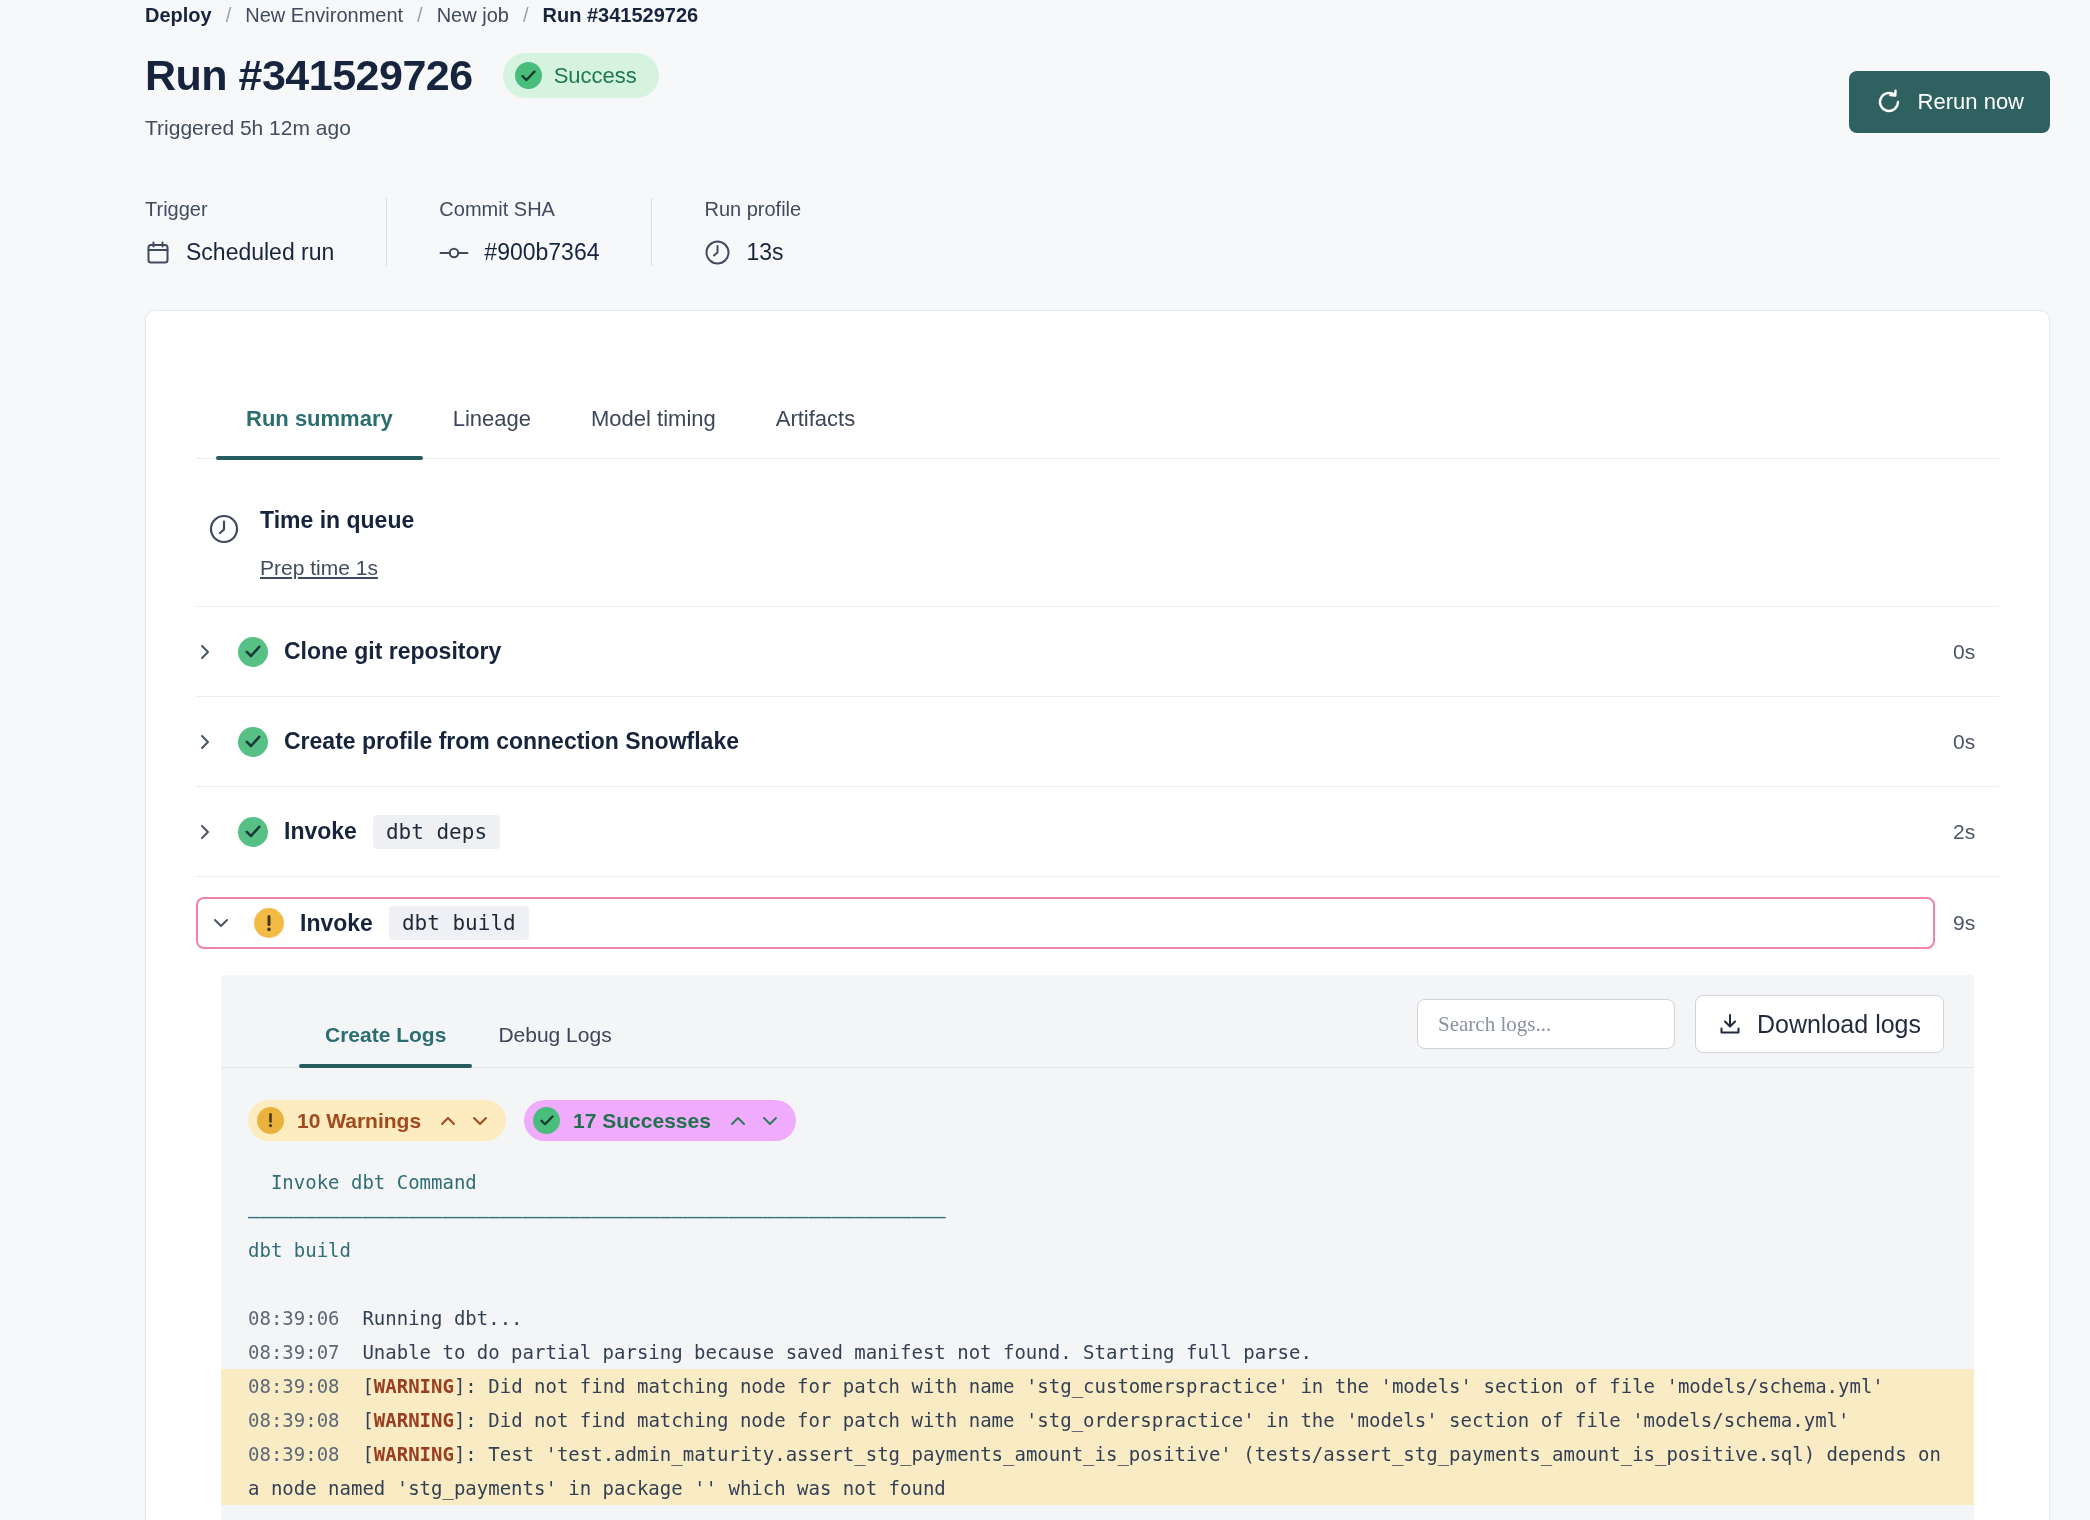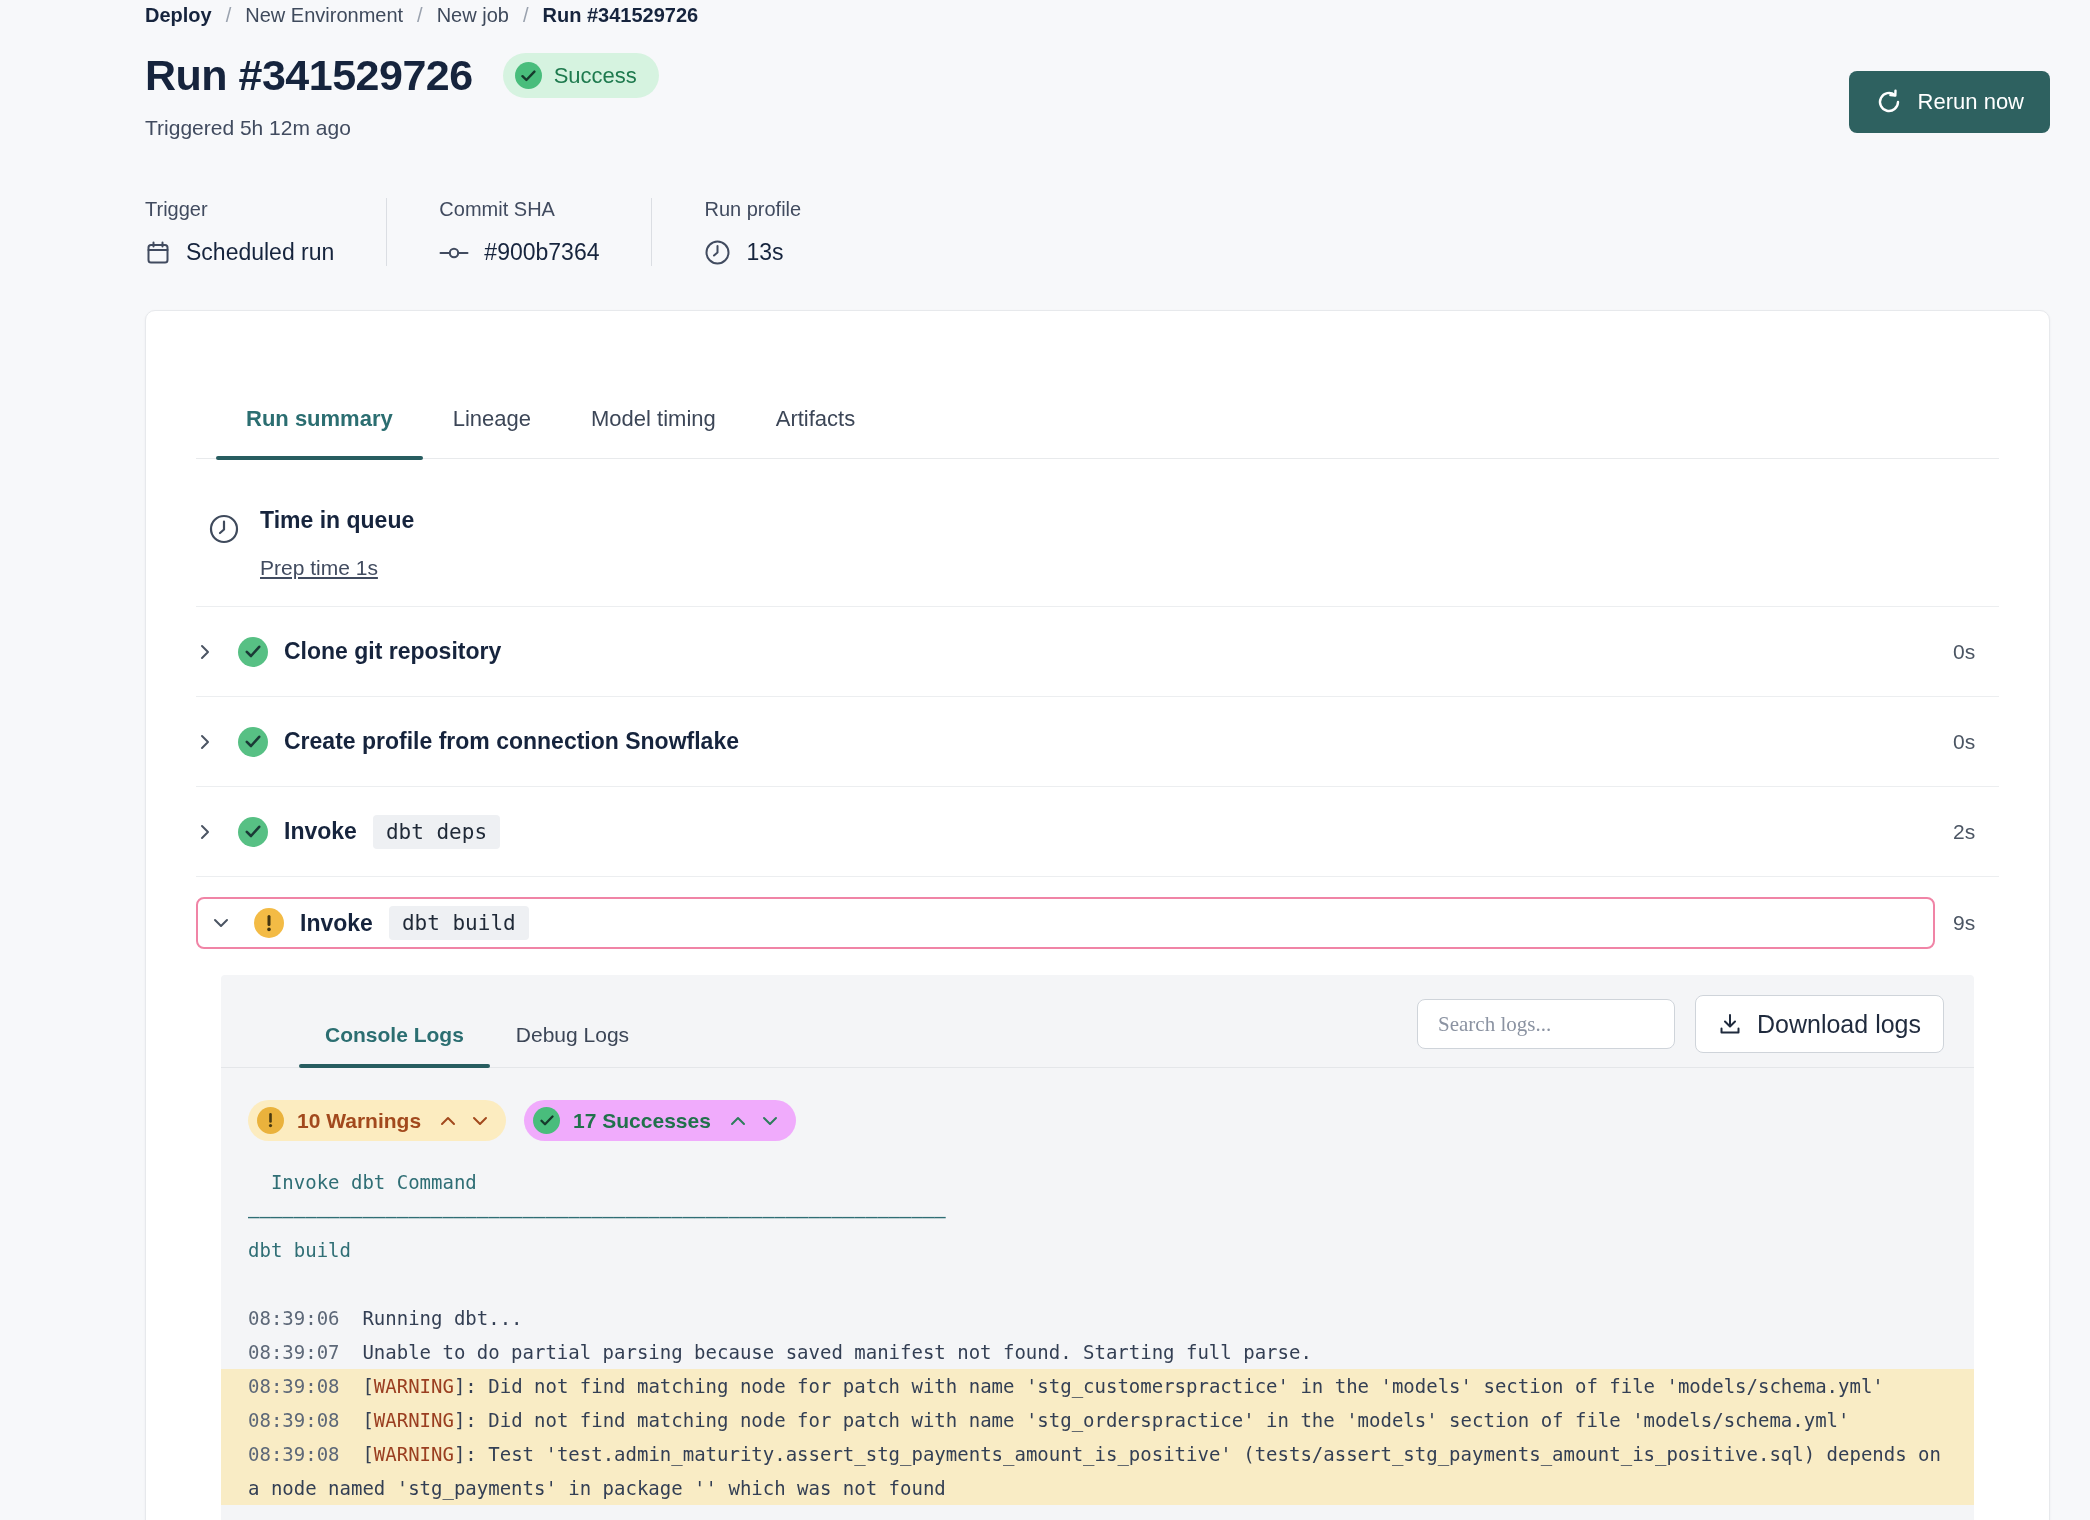--- a/index.html
+++ b/index.html
@@ -85,21 +85,21 @@
   .pill.ok .pill-icon { background:#49bd7c; }
   .pill-chevs { display:flex; align-items:center; gap:16px; margin-left:6px; }
   .pill-chev { display:flex; cursor:pointer; }
 
   .log-body { margin-top:24px; font-family:"DejaVu Sans Mono", monospace; font-size:19px; line-height:34px; color:#333f54; }
   .log-line { padding:0 27px; white-space:pre-wrap; }
   .log-line.teal { color:#2f6e75; }
   .log-line.hl { background:#f9ecc5; }
   .blank-line { height:34px; }
   .t { color:#5d6878; margin-right:2ch; }
-  .lvl { color:#9a3e20; font-weight:400; }
+  .lvl { color:#9a3e20; font-weight:700; }
 
   svg { display:block; }
 </style>
 </head>
 <body>
 
 <div class="page">
 
   <nav class="breadcrumb">
     <span class="crumb first">Deploy</span>
@@ -260,21 +260,21 @@
         <span class="step-title">Invoke</span>
         <code class="chip">dbt build</code>
       </div>
       <span class="duration">9s</span>
     </div>
 
     <div class="log-panel">
 
       <div class="panel-top">
         <div class="log-tabs">
-          <div class="log-tab active">Console Logs</div>
+          <div class="log-tab active">Create Logs</div>
           <div class="log-tab">Debug Logs</div>
         </div>
         <div class="log-actions">
           <input class="search-input" type="text" placeholder="Search logs..." style="">
           <button class="download-btn">
             <span>
               <svg width="24" height="24" viewBox="0 0 24 24">
                   <path d="M12 3 v11 M7 9.5 l5 5 5 -5" stroke="#1f2a3d" stroke-width="2" fill="none" stroke-linecap="round" stroke-linejoin="round"></path>
                   <path d="M3.5 16.5 v4 h17 v-4" stroke="#1f2a3d" stroke-width="2" fill="none" stroke-linecap="round" stroke-linejoin="round"></path>
                 </svg>

